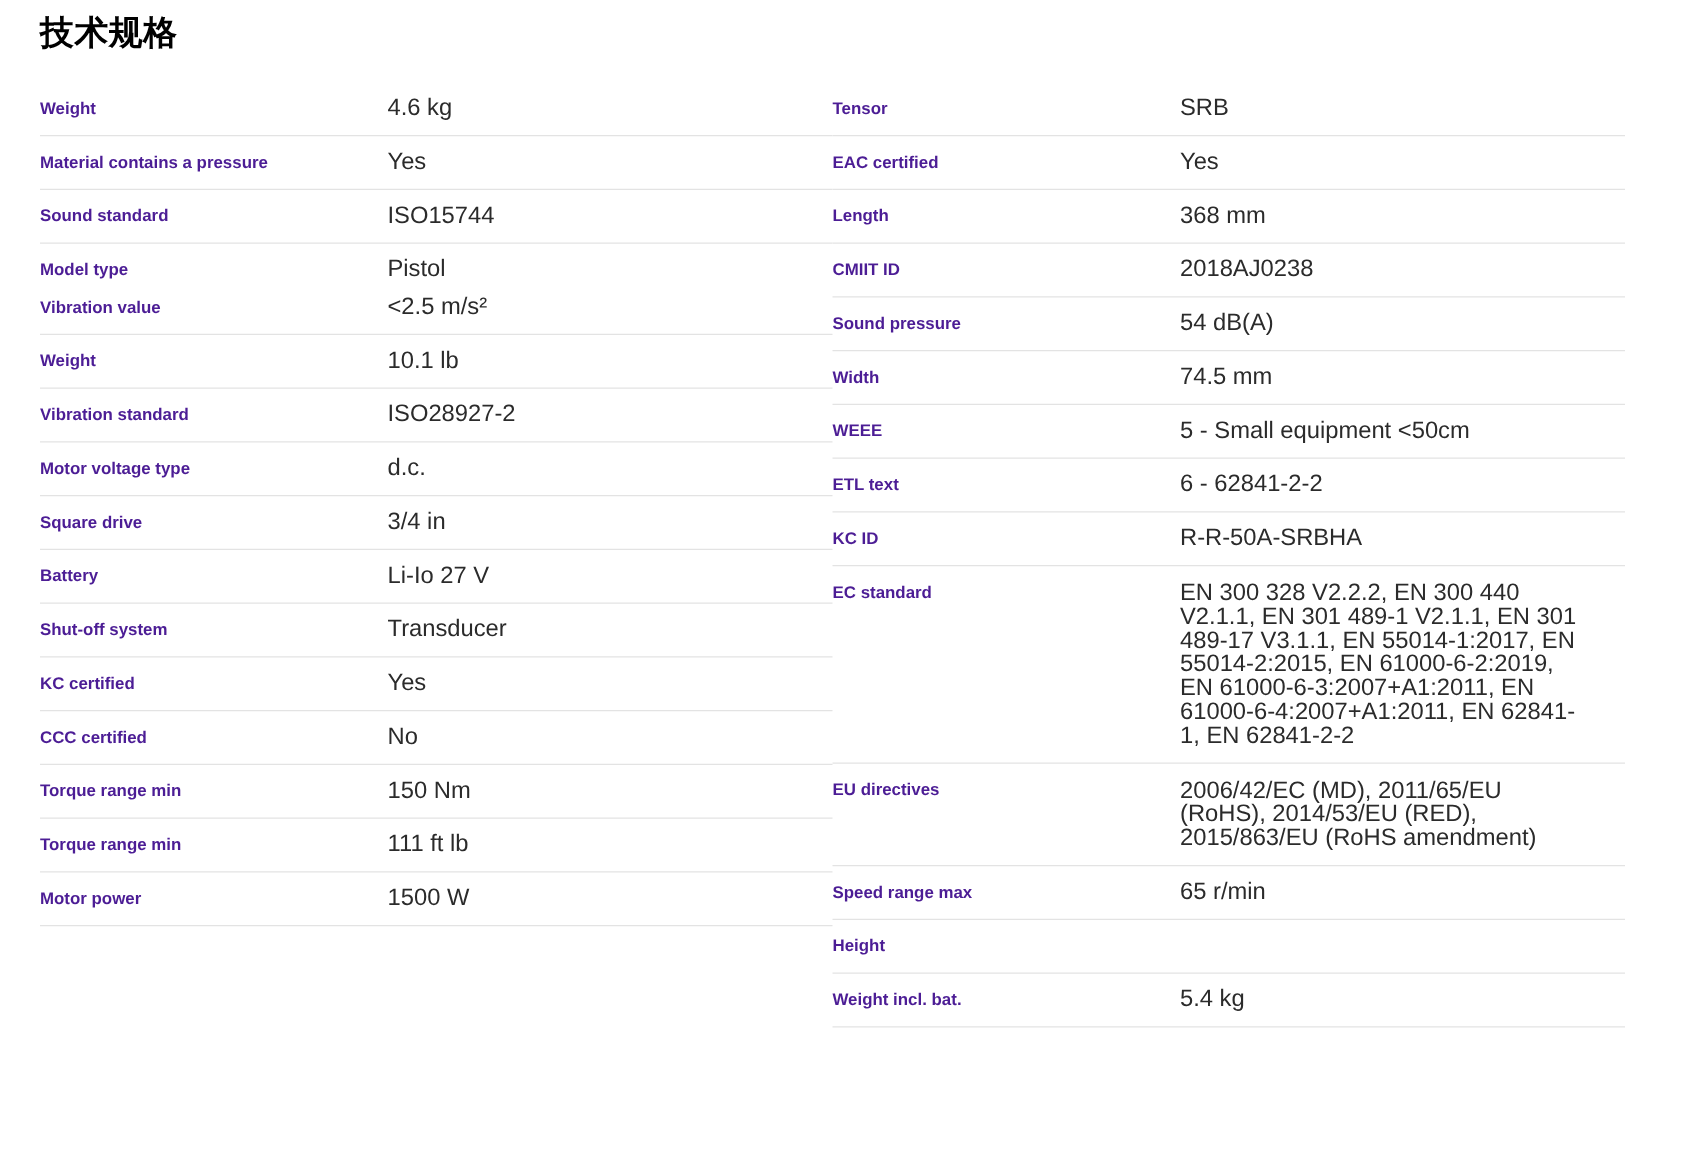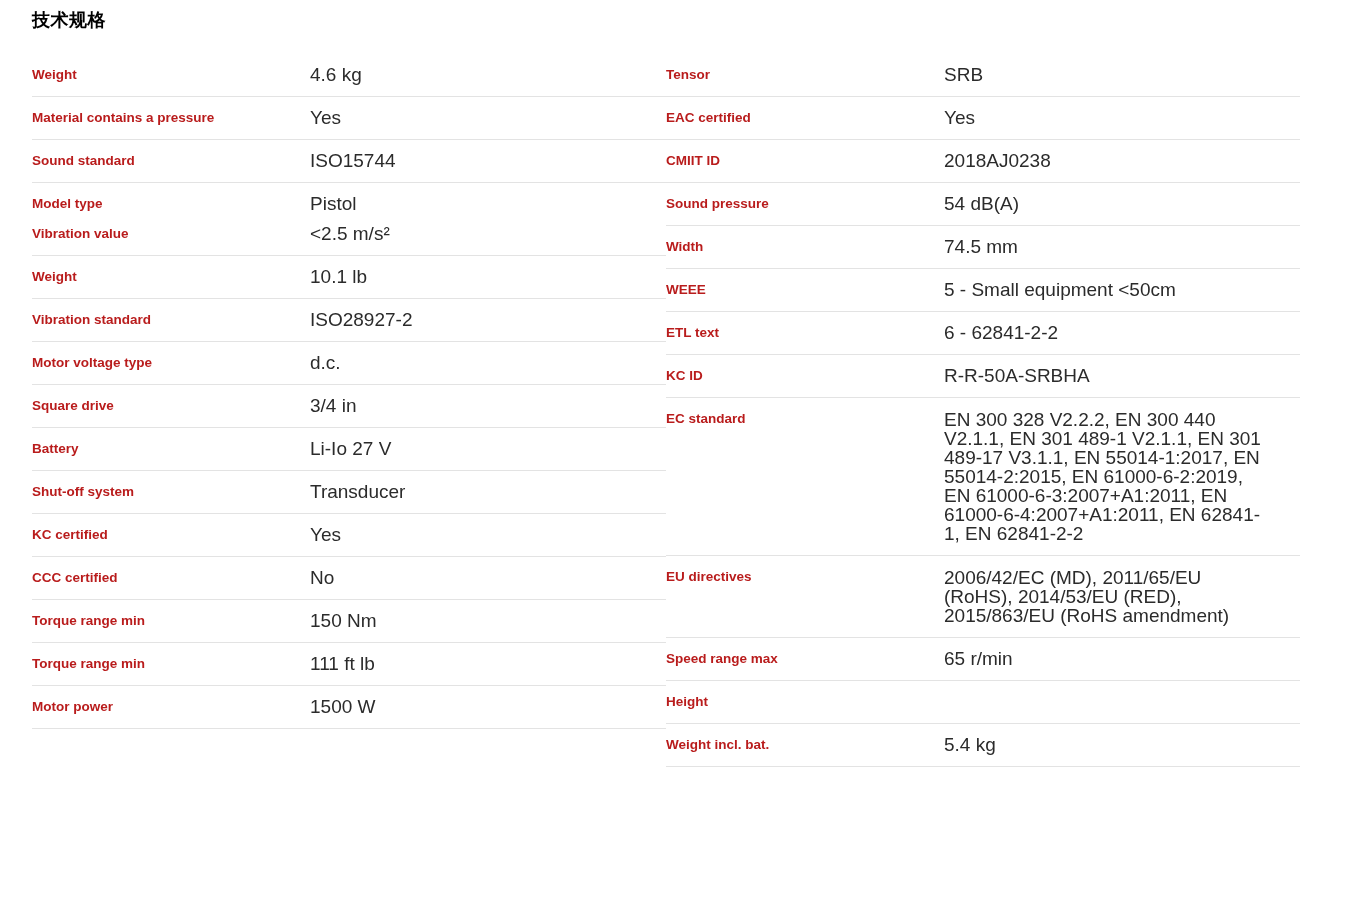--- a/index.html
+++ b/index.html
@@ -15,21 +15,21 @@
     font-family: "Liberation Sans", sans-serif;
     color: #1a1a1a;
   }
   .page {
     width: 1364px;
     height: 922px;
     position: relative;
     padding: 0 32px;
   }
   .page-title {
-    font-size: 18px;
+    font-size: 27px;
     font-weight: bold;
     letter-spacing: 0.5px;
     margin: 0;
     padding-top: 8px;
     padding-bottom: 22px;
     color: #000000;
   }
   .specs-columns {
     display: flex;
     flex-direction: row;
@@ -53,21 +53,21 @@
     border-bottom: none;
     padding-bottom: 6px;
   }
   .spec-row.tight-follow {
     padding-top: 6px;
   }
   .spec-label {
     flex: 0 0 278px;
     font-size: 13.5px;
     font-weight: bold;
-    color: #b91c1c;
+    color: #4c1d95;
     line-height: 18px;
   }
   .spec-value {
     flex: 1 1 auto;
     font-size: 19px;
     font-weight: normal;
     color: #2b2b2b;
     line-height: 18px;
   }
   .spec-col.right .spec-label {
@@ -156,20 +156,24 @@
     <div class="spec-col right">
       <div class="spec-row">
         <div class="spec-label">Tensor</div>
         <div class="spec-value">SRB</div>
       </div>
       <div class="spec-row">
         <div class="spec-label">EAC certified</div>
         <div class="spec-value">Yes</div>
       </div>
       <div class="spec-row">
+        <div class="spec-label">Length</div>
+        <div class="spec-value">368 mm</div>
+      </div>
+      <div class="spec-row">
         <div class="spec-label">CMIIT ID</div>
         <div class="spec-value">2018AJ0238</div>
       </div>
       <div class="spec-row">
         <div class="spec-label">Sound pressure</div>
         <div class="spec-value">54 dB(A)</div>
       </div>
       <div class="spec-row">
         <div class="spec-label">Width</div>
         <div class="spec-value">74.5 mm</div>

